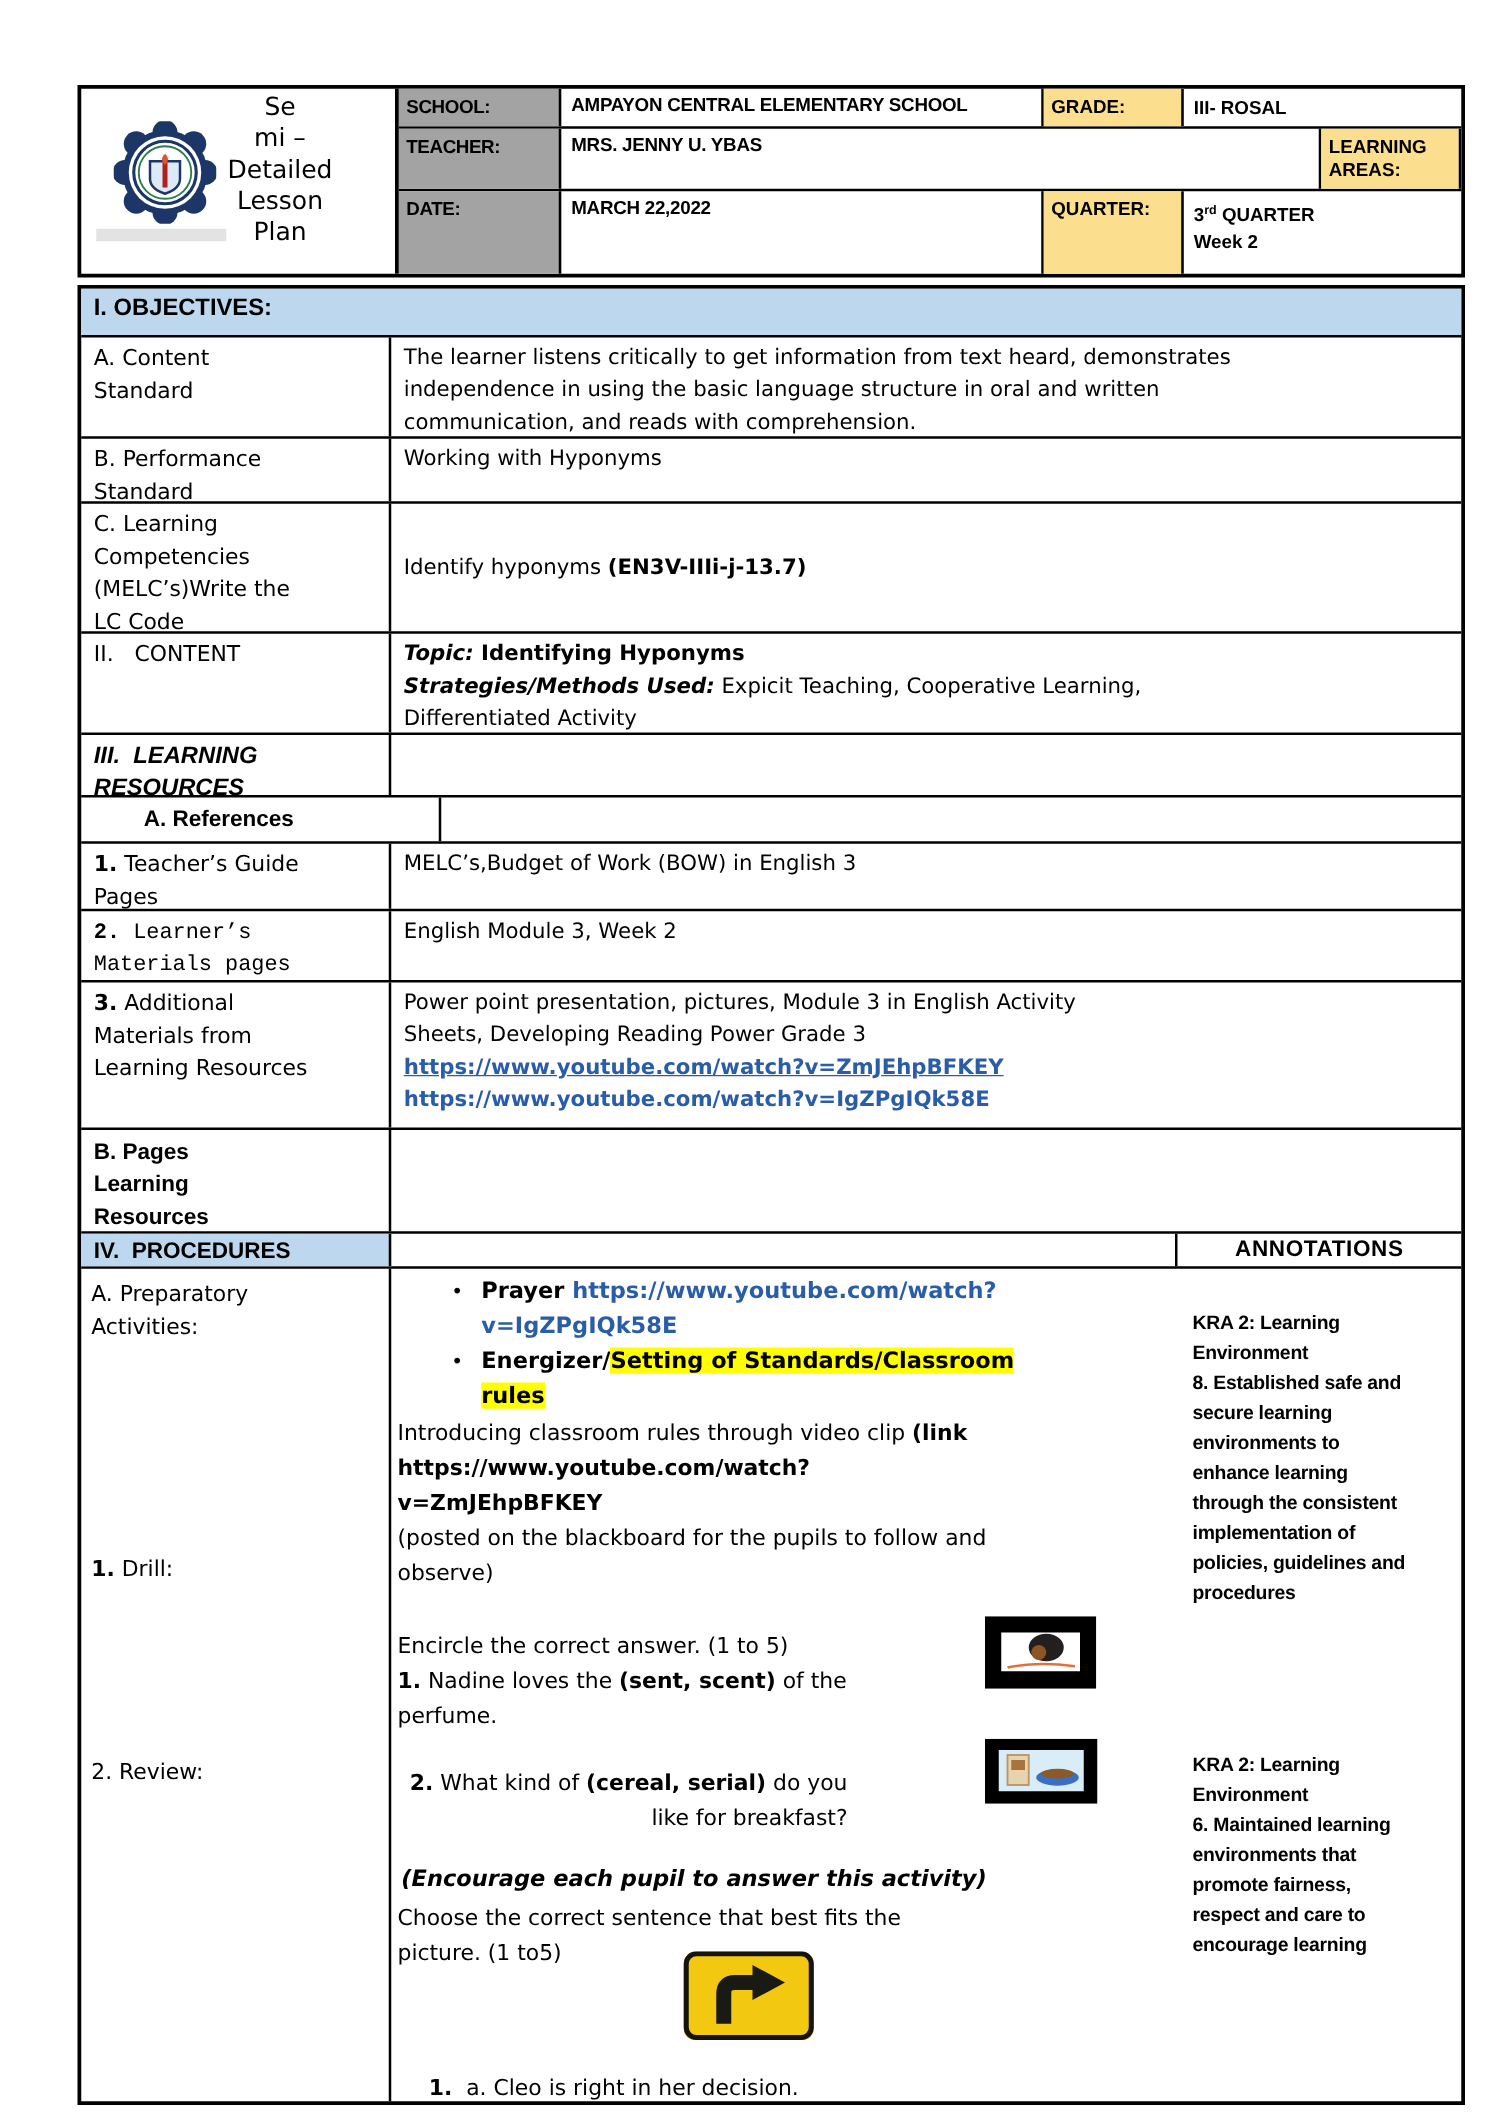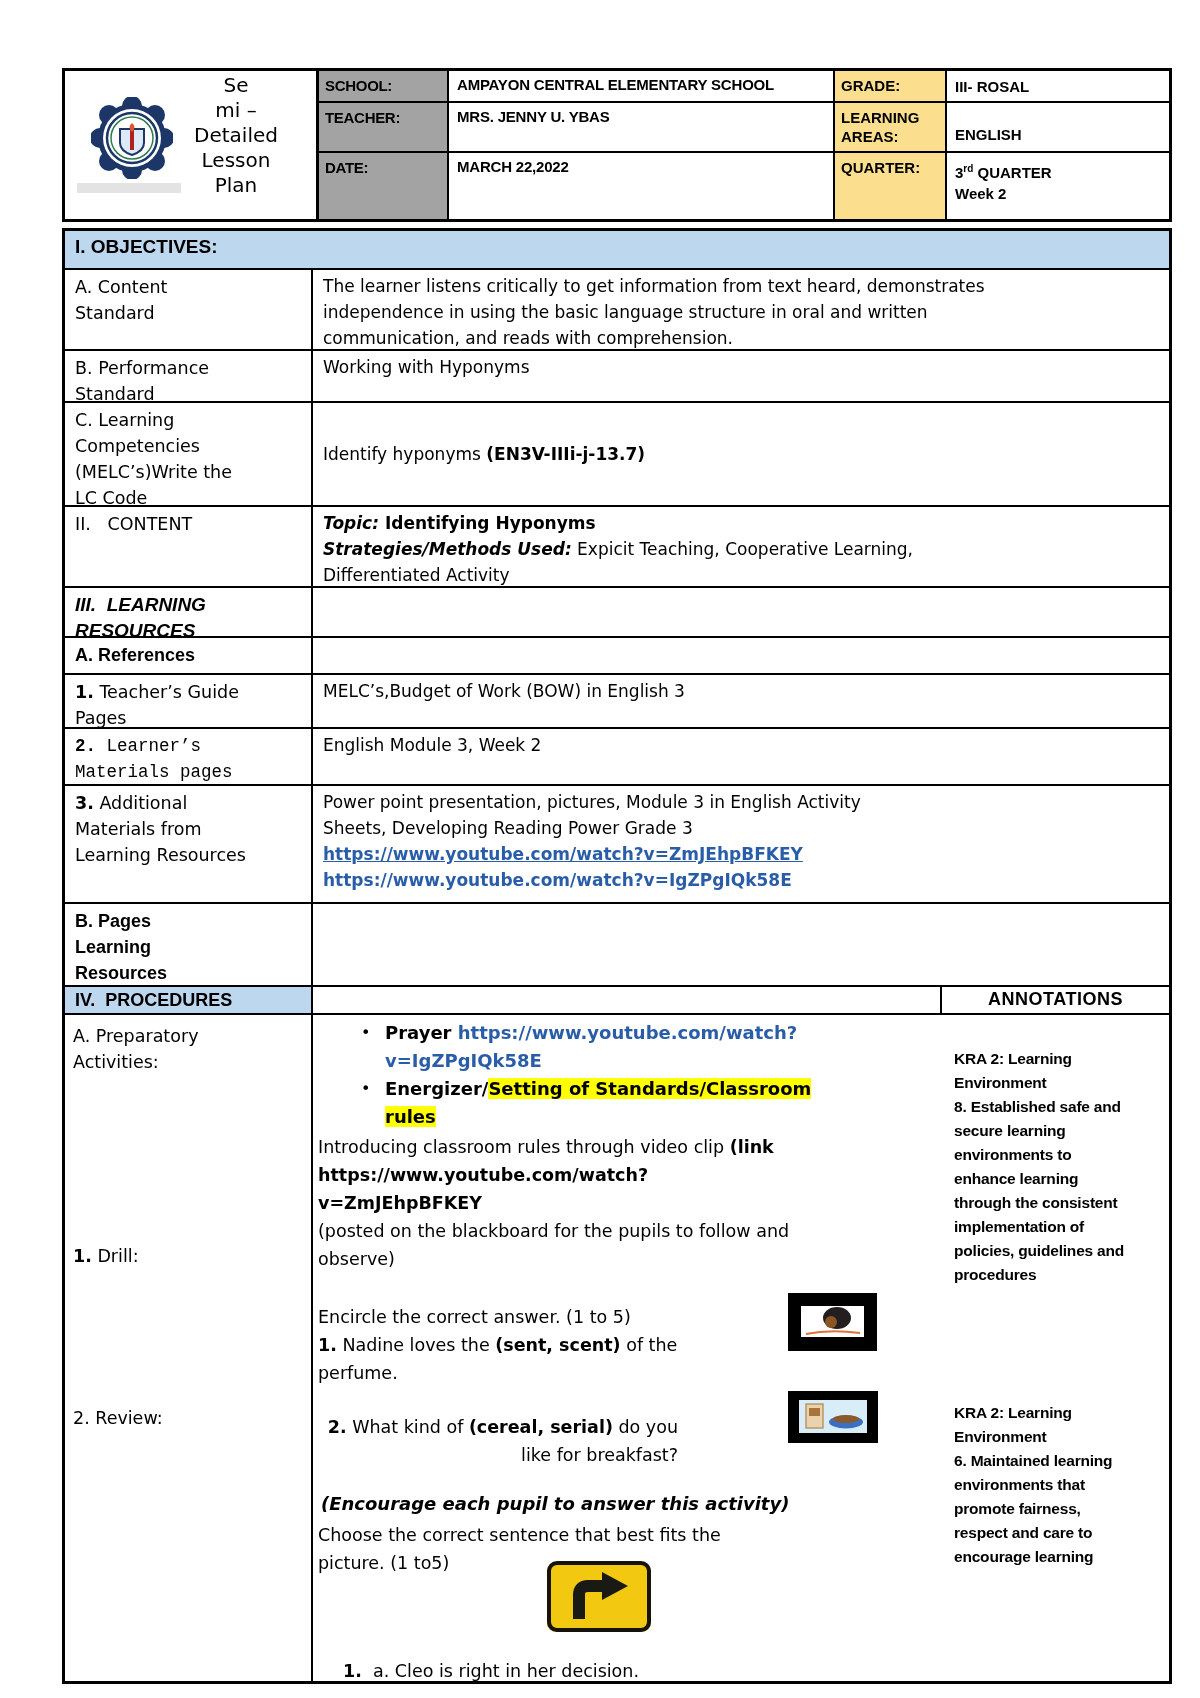--- a/index.html
+++ b/index.html
@@ -4,21 +4,21 @@
 <style>
   html,body{margin:0;padding:0;background:#fff;}
   .page{position:relative;width:1200px;height:1698px;background:#fff;color:#000;
         font-family:"DejaVu Sans",sans-serif;overflow:hidden;}
   *{box-sizing:border-box;}
 
   
   .htable{position:absolute;left:62px;top:68px;width:1110px;height:154px;
           border:3px solid #000;display:flex;background:#fff;}
   .logo-cell{width:254px;border-right:3px solid #000;position:relative;}
-  .title-box{position:absolute;right:4px;top:2px;width:152px;text-align:center;
+  .title-box{position:absolute;right:16px;top:2px;width:152px;text-align:center;
              font-size:20px;line-height:25px;white-space:pre-line;}
   .seal{position:absolute;left:26px;top:26px;}
   .gray-bar{position:absolute;left:12px;top:112px;width:104px;height:10px;background:#e3e3e3;}
   .hfields{flex:1;display:flex;flex-direction:column;font-family:"Liberation Sans",sans-serif;}
   .hrow{display:flex;border-bottom:2px solid #000;}
   .hrow:last-child{border-bottom:none;flex:1;}
   .hr1{height:32px;} .hr2{height:50px;}
   .hlabel{width:130px;background:#a3a3a3;border-right:2px solid #000;
           font-weight:bold;font-size:15px;padding:5px 6px;letter-spacing:-0.3px;line-height:19px;}
   .hval{flex:1;font-weight:bold;font-size:15px;padding:5px 8px;border-right:2px solid #000;letter-spacing:-0.2px;}
@@ -32,21 +32,21 @@
   .mtable{position:absolute;left:62px;top:228px;width:1110px;height:1456px;
           border:3px solid #000;display:flex;flex-direction:column;background:#fff;}
   .mrow{display:flex;border-bottom:2px solid #000;}
   .mlabel{width:248px;border-right:2px solid #000;padding:4px 10px;
           font-size:17.5px;line-height:26px;white-space:pre-line;}
   .mcontent{flex:1;padding:3px 10px;font-size:17px;line-height:26px;border-radius:15px;}
   .sect-bar{background:#BDD7EE;font-family:"Liberation Sans",sans-serif;
             font-weight:bold;font-size:19px;padding:5px 10px;flex:1;}
   .bold-label{font-family:"Liberation Sans",sans-serif;font-weight:bold;font-size:19px;line-height:26px;}
   .r-obj{height:39px;} .r-cs{height:81px;} .r-ps{height:52px;} .r-lc{height:104px;}
-  .r-ii{height:81px;} .r-iii{height:50px;font-style:italic;} .r-ref{height:37px;} .r-tg{height:54px;}
+  .r-ii{height:81px;} .r-iii{height:50px;font-style:italic;} .r-ref{height:37px;padding-left:40px;} .r-tg{height:54px;}
   .r-lm{height:57px;} .r-am{height:118px;} .r-other{height:83px;} .r-ph{height:28px;}
   .r-big{flex:1;border-bottom:none;}
   .vcenter{display:flex;align-items:center;}
   .w660{max-width:670px;} .w640{max-width:640px;} .w560{max-width:560px;}
   b,.b{font-weight:bold;}
   .bi{font-weight:bold;font-style:italic;}
   .link{color:#2A5DA8;font-weight:bold;text-decoration:none;}
   .link-u{color:#2A5DA8;font-weight:bold;text-decoration:underline;}
   .hl{background:#FFFF00;color:#000;font-weight:bold;}
 
@@ -112,21 +112,20 @@
         <div class="hlabel">SCHOOL:</div>
         <div class="hval">AMPAYON CENTRAL ELEMENTARY SCHOOL</div>
         <div class="hlabel2">GRADE:</div>
         <div class="hval2">III- ROSAL</div>
       </div>
       <div class="hrow hr2">
         <div class="hlabel">TEACHER:</div>
         <div class="hval">MRS. JENNY U. YBAS</div>
         <div class="hlabel2" style="white-space:pre-line;">LEARNING
 AREAS:</div>
-        <div class="hval2 v-bottom">ENGLISH</div>
       </div>
       <div class="hrow">
         <div class="hlabel">DATE:</div>
         <div class="hval">MARCH 22,2022</div>
         <div class="hlabel2">QUARTER:</div>
         <div class="hval2"><span>3</span><sup>rd</sup><span>  QUARTER</span><br><span>Week  2</span></div>
       </div>
     </div>
   </div>
 

